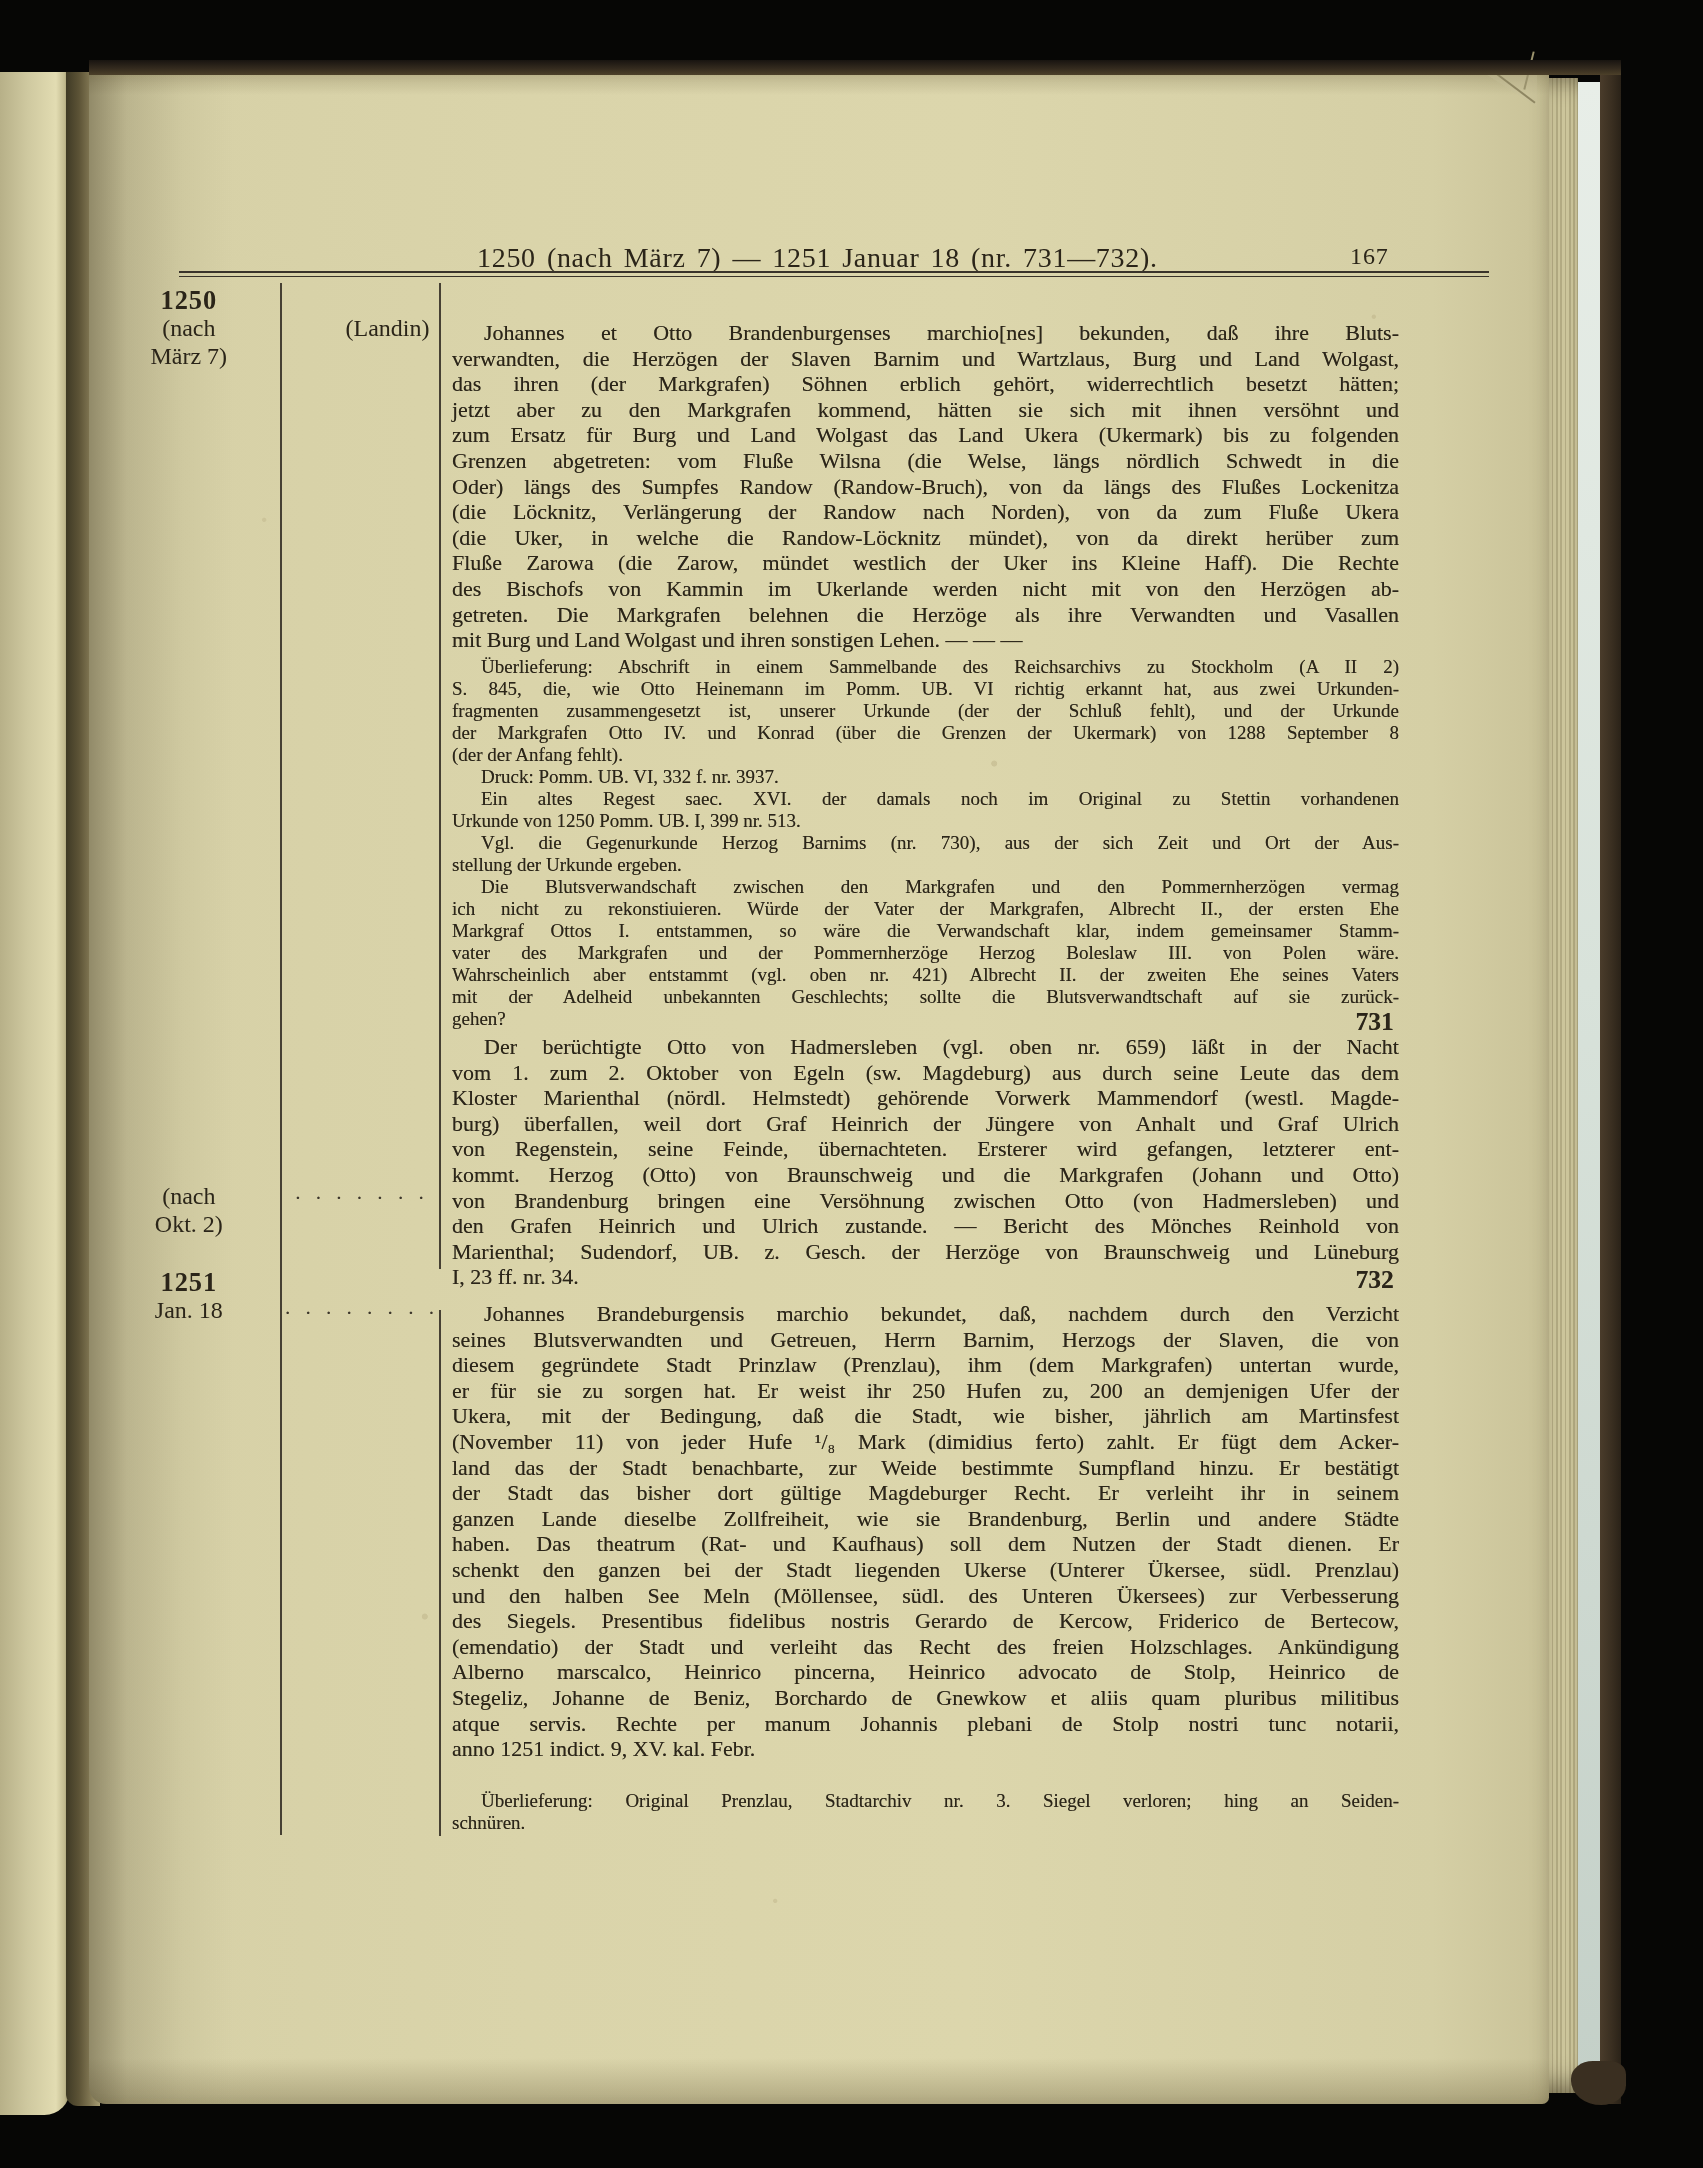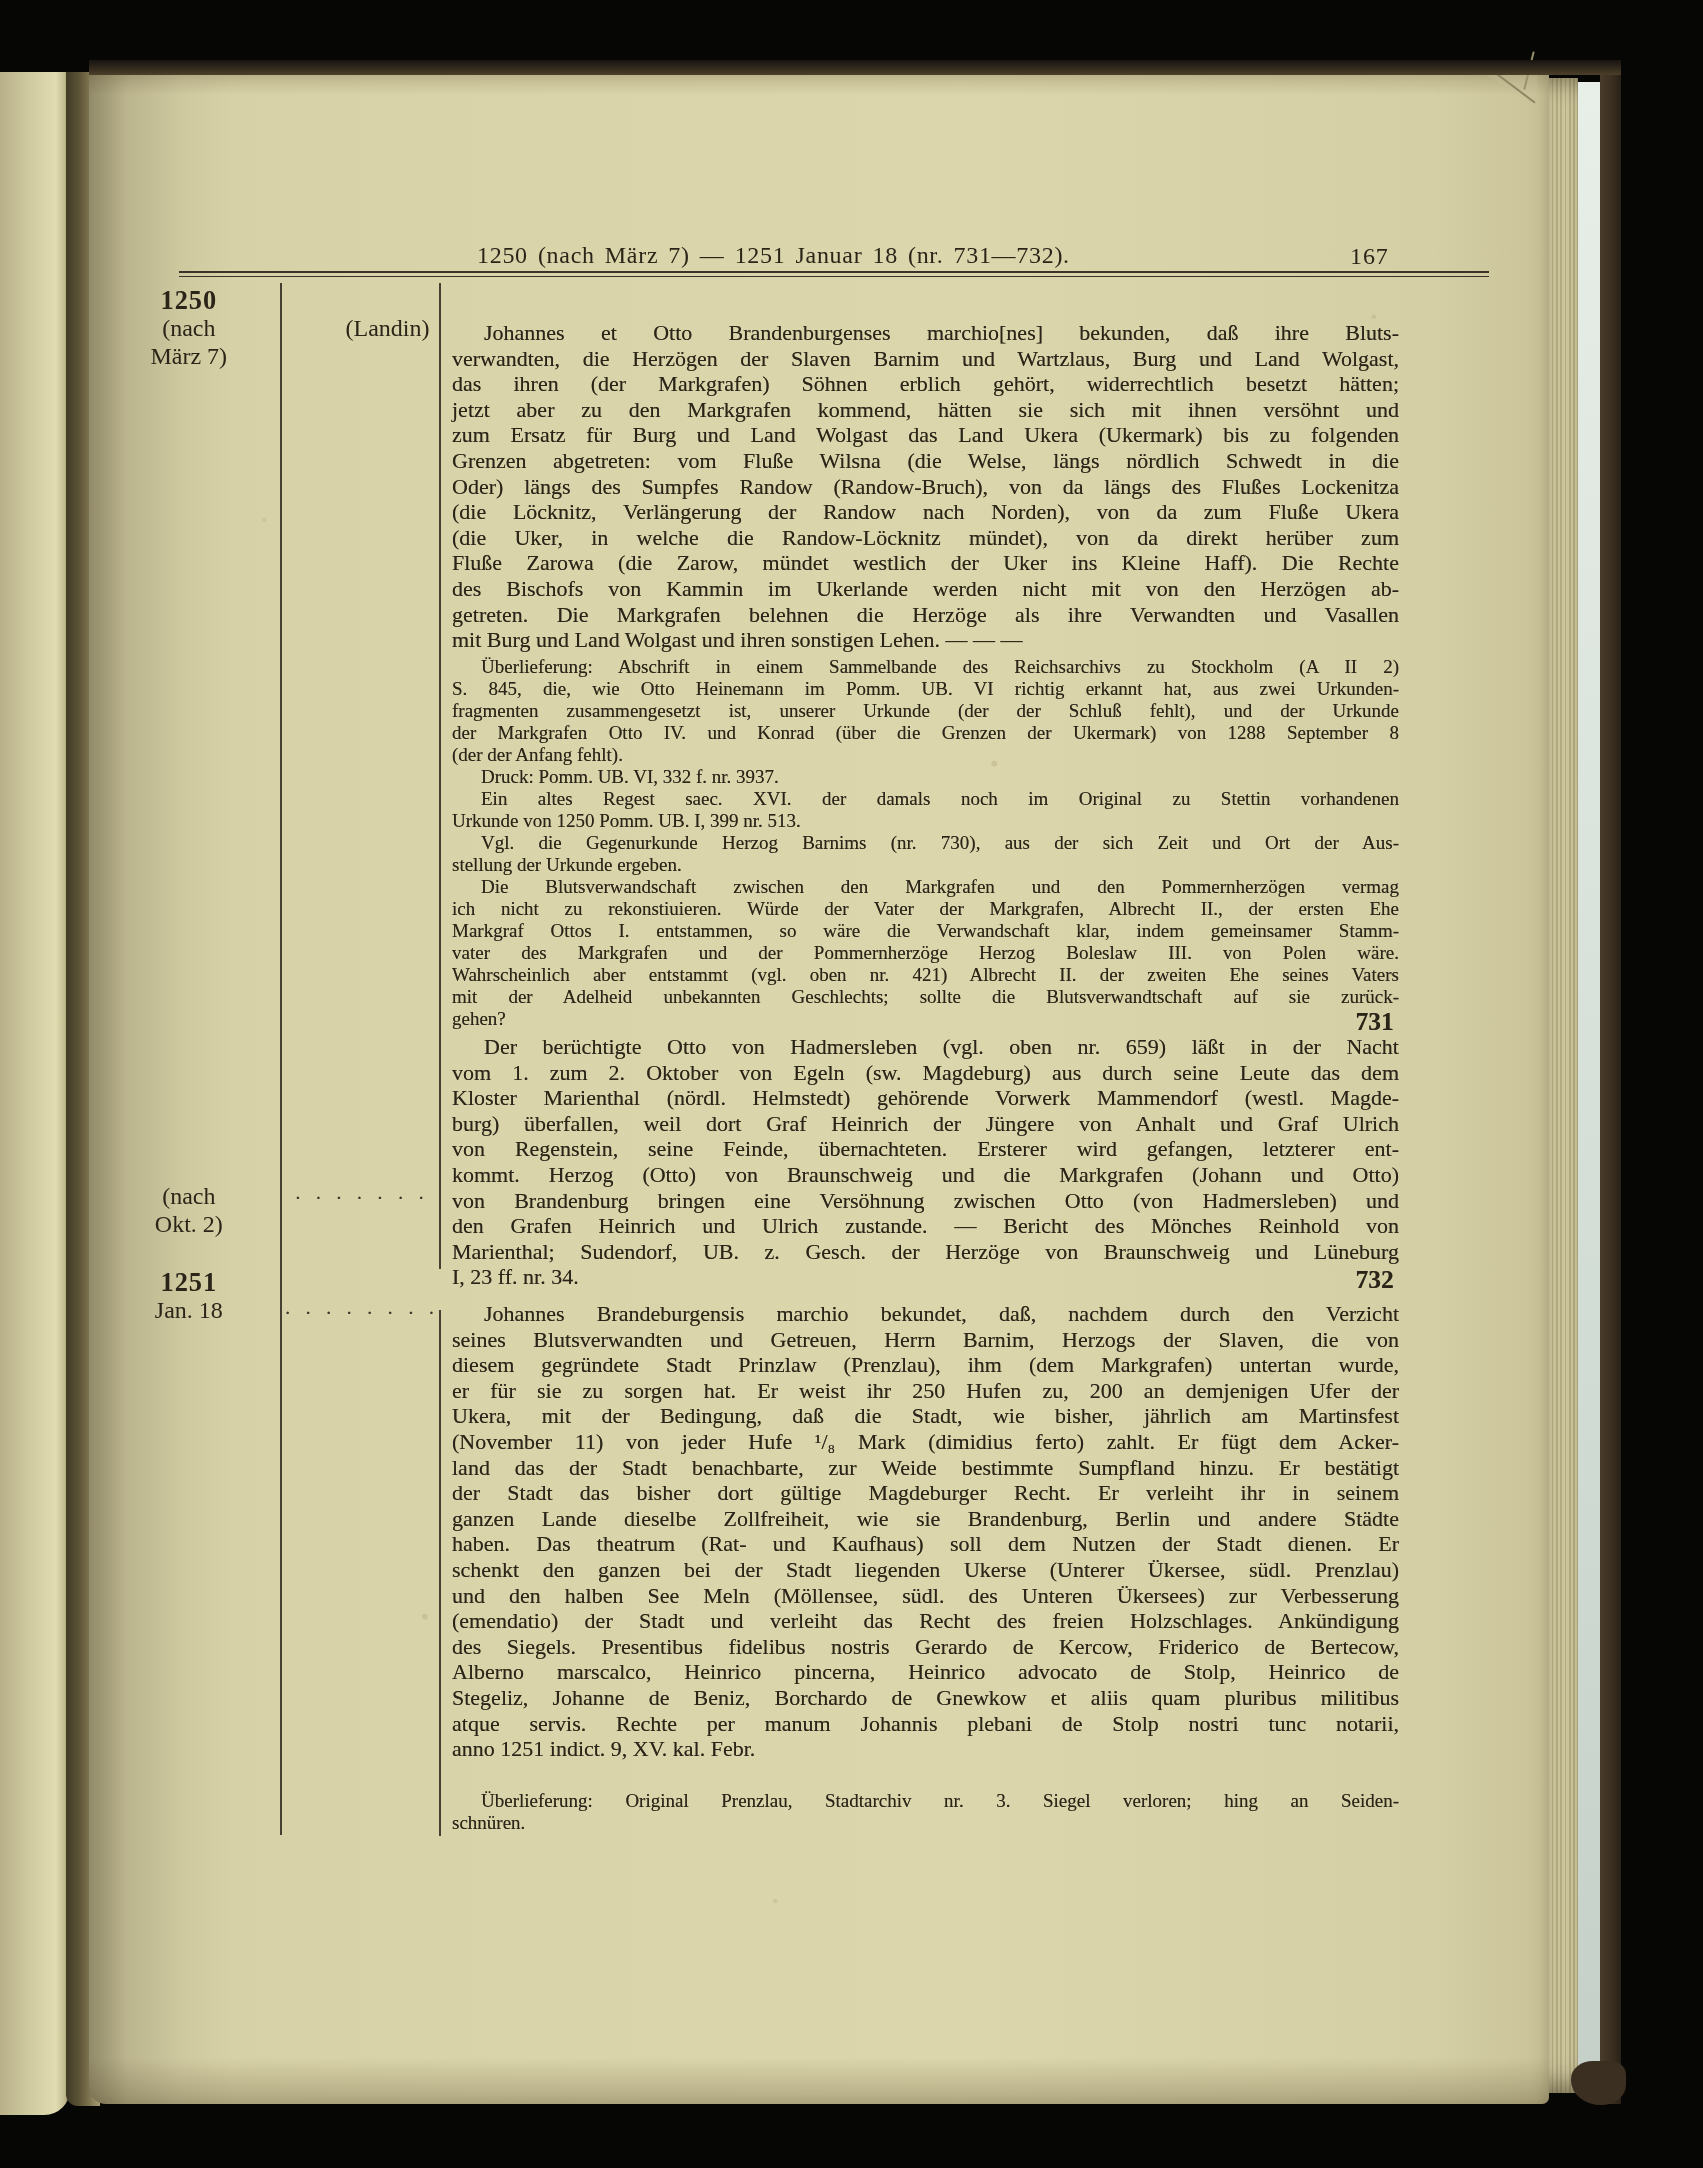--- a/index.html
+++ b/index.html
@@ -38,21 +38,21 @@
   .cover-corner{position:absolute;left:1571px;top:2061px;width:55px;height:44px;background:#3a2f21;
     border-radius:40% 30% 45% 55%;}
   .fold-triangle{position:absolute;left:1395px;top:0px;width:0;height:0;
     border-top:34px solid rgba(200,193,158,.28);border-left:53px solid rgba(0,0,0,0);}
   .fold-line-a{position:absolute;left:1402px;top:13.6px;width:49px;height:1.7px;background:#8e8662;
     transform:rotate(37deg);}
   .fold-line-b{position:absolute;left:1439px;top:-22px;width:1.7px;height:39px;background:#9a926d;
     transform:rotate(14deg);}
 
   
-  .running-title{position:absolute;left:388px;top:169px;font-size:24px;letter-spacing:0.7px;word-spacing:3.4px;}
+  .running-title{position:absolute;left:388px;top:169px;font-size:28px;letter-spacing:0.7px;word-spacing:3.4px;}
   .folio{position:absolute;left:1261px;top:170px;font-size:24px;letter-spacing:0.9px;}
   .dbl-rule{position:absolute;left:90px;top:198px;width:1310px;height:3.4px;
     border-top:2.1px solid #39332a;border-bottom:1.7px solid #39332a;}
   .vrule{position:absolute;width:1.9px;background:#464033;}
   .v1{left:191px;top:210px;height:1552px;}
   .v2a{left:350px;top:210px;height:986px;}
   .v2b{left:350px;top:1237px;height:526px;}
 
   .margin-block{position:absolute;left:15.3px;width:169px;text-align:center;line-height:28px;font-size:24px;}
   .md-year{font-weight:bold;font-size:26.4px;letter-spacing:0.9px;}
@@ -164,22 +164,22 @@
         <div class="tline">diesem gegründete Stadt Prinzlaw (Prenzlau), ihm (dem Markgrafen) untertan wurde,</div>
         <div class="tline">er für sie zu sorgen hat. Er weist ihr 250 Hufen zu, 200 an demjenigen Ufer der</div>
         <div class="tline">Ukera, mit der Bedingung, daß die Stadt, wie bisher, jährlich am Martinsfest</div>
         <div class="tline">(November 11) von jeder Hufe ¹/₈ Mark (dimidius ferto) zahlt. Er fügt dem Acker-</div>
         <div class="tline">land das der Stadt benachbarte, zur Weide bestimmte Sumpfland hinzu. Er bestätigt</div>
         <div class="tline">der Stadt das bisher dort gültige Magdeburger Recht. Er verleiht ihr in seinem</div>
         <div class="tline">ganzen Lande dieselbe Zollfreiheit, wie sie Brandenburg, Berlin und andere Städte</div>
         <div class="tline">haben. Das theatrum (Rat- und Kaufhaus) soll dem Nutzen der Stadt dienen. Er</div>
         <div class="tline">schenkt den ganzen bei der Stadt liegenden Ukerse (Unterer Ükersee, südl. Prenzlau)</div>
         <div class="tline">und den halben See Meln (Möllensee, südl. des Unteren Ükersees) zur Verbesserung</div>
+        <div class="tline">des Siegels. Presentibus fidelibus nostris Gerardo de Kercow, Friderico de Bertecow,</div>
         <div class="tline">(emendatio) der Stadt und verleiht das Recht des freien Holzschlages. Ankündigung</div>
-        <div class="tline">des Siegels. Presentibus fidelibus nostris Gerardo de Kercow, Friderico de Bertecow,</div>
         <div class="tline">Alberno marscalco, Heinrico pincerna, Heinrico advocato de Stolp, Heinrico de</div>
         <div class="tline">Stegeliz, Johanne de Beniz, Borchardo de Gnewkow et aliis quam pluribus militibus</div>
         <div class="tline">atque servis. Rechte per manum Johannis plebani de Stolp nostri tunc notarii,</div>
         <div class="tline fin">anno 1251 indict. 9, XV. kal. Febr.</div>
       </div>
     <div class="text-block notes" style="top:1717px">
         <div class="tline ind">Überlieferung: Original Prenzlau, Stadtarchiv nr. 3. Siegel verloren; hing an Seiden-</div>
         <div class="tline fin">schnüren.</div>
       </div>
   </div>

